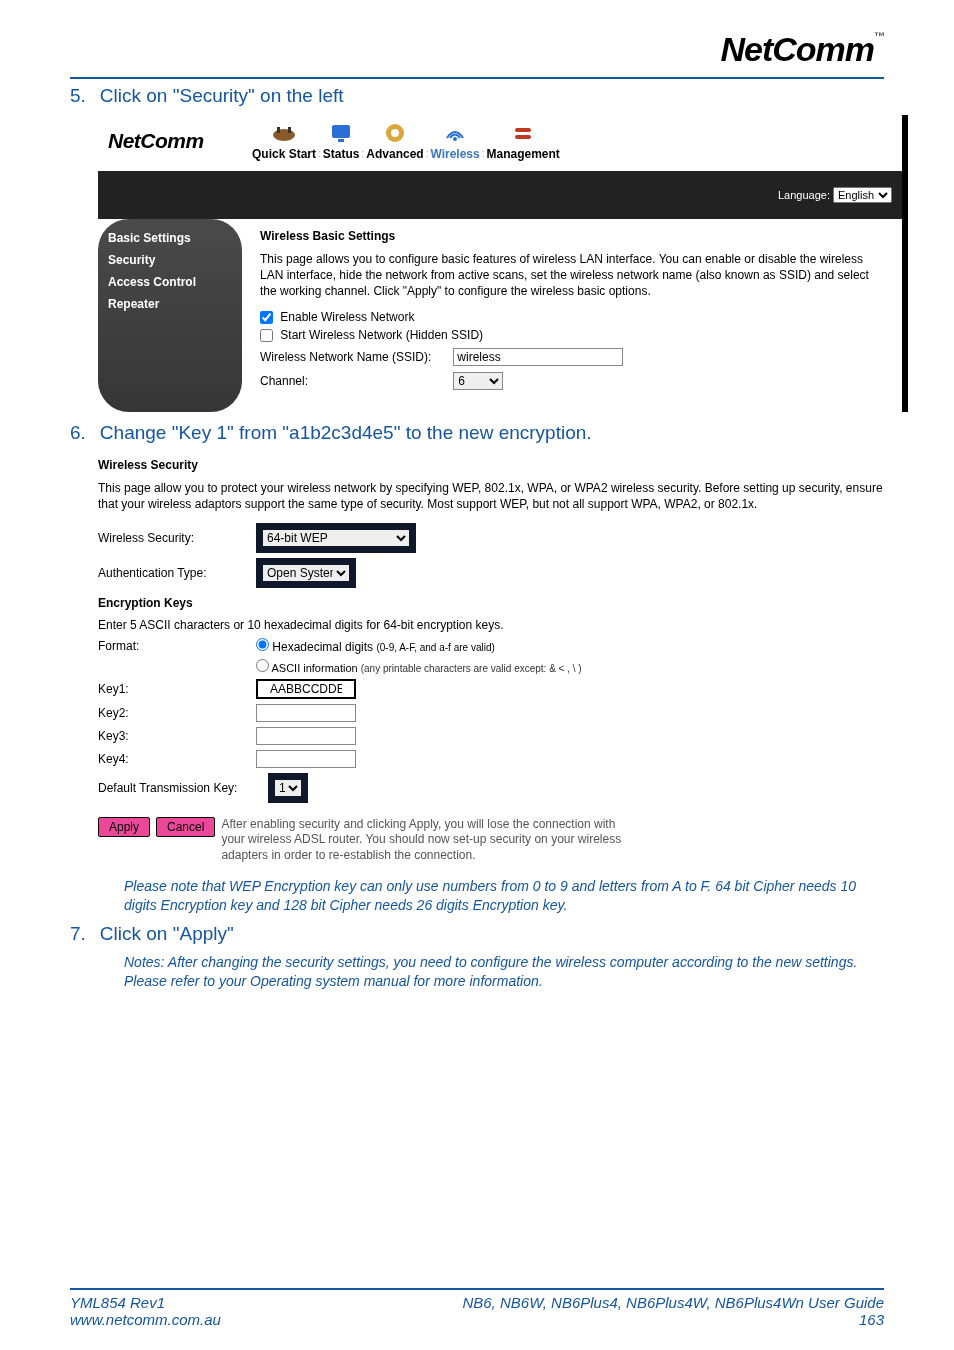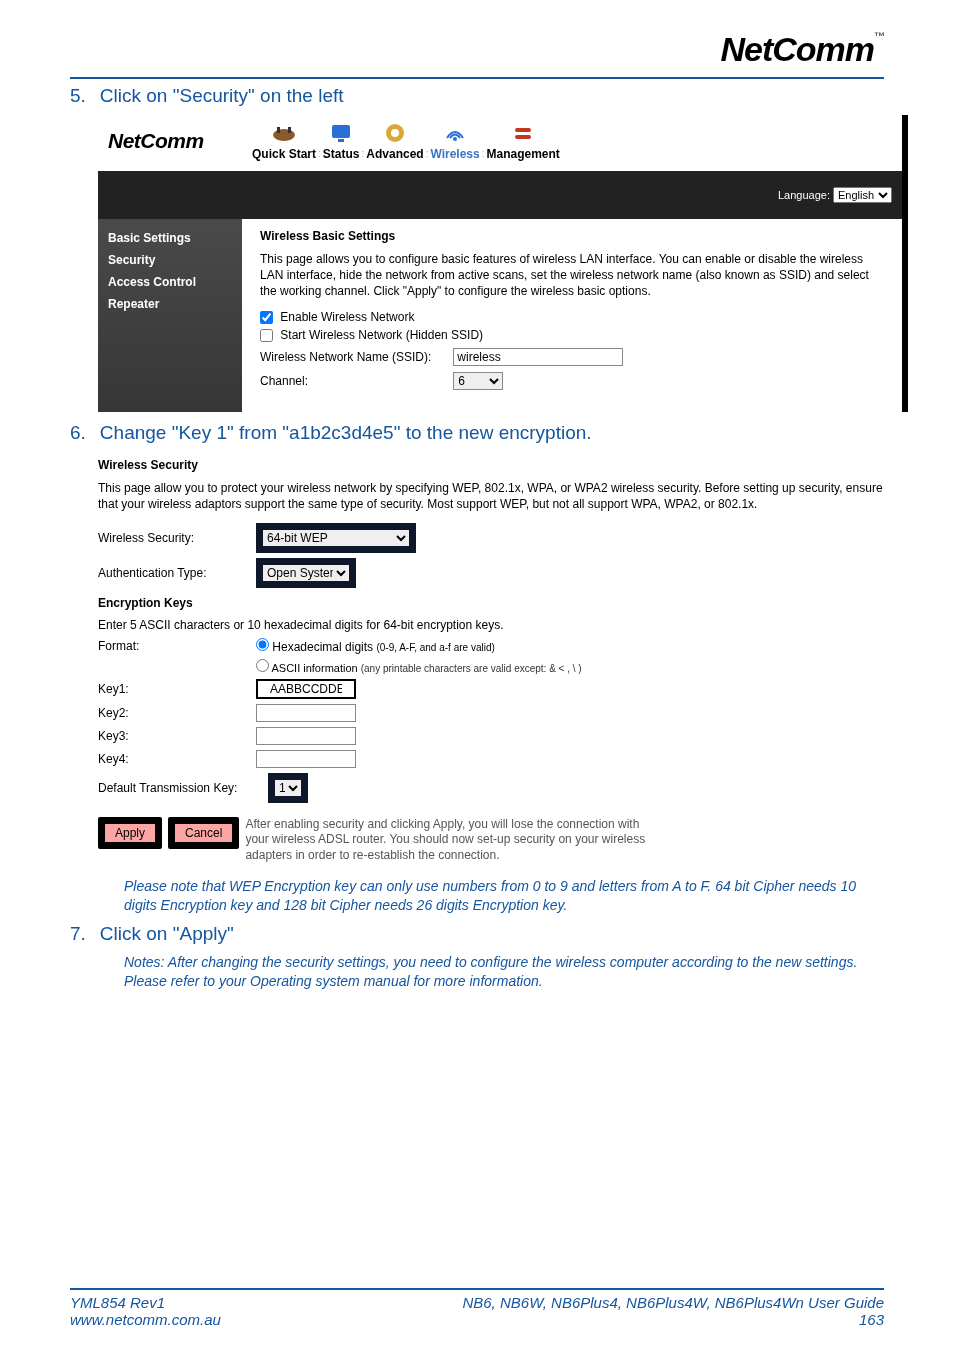--- a/index.html
+++ b/index.html
@@ -17,21 +17,21 @@
   .router-logo { font-family: "Arial Black", sans-serif; font-style: italic; font-weight: 900; font-size: 21px; letter-spacing: -0.5px; color: #000; width: 120px; }
   .nav-tabs { display: flex; gap: 2px; margin-left: 24px; }
   .nav-tab { text-align: center; font-size: 12px; }
   .nav-tab .icon { height: 24px; display: flex; align-items: center; justify-content: center; margin-bottom: 2px; }
   .nav-tab .lbl { font-weight: bold; color: #000; }
   .nav-tab.active .lbl { color: #3a75c4; }
   .nav-sep { color: #aaa; align-self: flex-end; padding-bottom: 2px; font-size: 10px; }
   .lang-bar { background: #222; color: #fff; text-align: right; font-size: 11px; padding: 16px 10px; }
   .lang-bar select { font-size: 11px; }
   .router-body { display: flex; }
-  .sidebar { width: 144px; background: linear-gradient(#4a4a4a,#363636); color: #fff; padding: 8px 0; }
+  .sidebar { width: 144px; background: linear-gradient(#4a4a4a,#363636); color: #fff; padding: 8px 0; border-radius: 31px; }
   .sidebar-item { padding: 4px 10px; font-size: 12px; font-weight: bold; }
   .content { flex: 1; padding: 10px 18px 16px 18px; font-size: 12px; color: #000; }
   .content h4 { font-size: 12px; font-weight: bold; margin-bottom: 8px; }
   .content p { margin-bottom: 10px; line-height: 1.35; }
   .cb-row { margin: 4px 0; }
   .cb-row input { vertical-align: middle; margin-right: 4px; }
   .form-row { margin: 6px 0; }
   .form-row label { display: inline-block; width: 190px; }
   .form-row input[type=text] { width: 170px; font-size: 12px; padding: 1px 3px; border: 1px solid #888; }
   .form-row select { font-size: 12px; border: 1px solid #888; }
@@ -40,21 +40,21 @@
   .sec-block h4 { font-size: 12px; font-weight: bold; margin: 8px 0; }
   .sec-block p { margin-bottom: 10px; line-height: 1.35; }
   .sec-row { margin: 5px 0; display: flex; align-items: center; }
   .sec-row .lbl { width: 158px; }
   .sec-row select { font-size: 12px; border: 7px solid #0f172a; width: 160px; }
   .sec-row select.small { width: 100px; }
   .sec-row input[type=text] { width: 100px; font-size: 12px; padding: 1px 12px; border: 1px solid #888; }
   .radio-opt { margin: 4px 0 4px 158px; font-size: 11px; }
   .radio-opt .note { font-size: 10px; color: #333; }
   .btn-row { margin: 14px 0 6px 0; display: flex; gap: 6px; align-items: flex-start; }
-  .btn { border: 7px solid #000000; background: #fca5a5; font-size: 12px; padding: 2px 10px; border-radius: 2px; cursor: pointer; }
+  .btn { border: 1px solid #000000; background: #ec4899; font-size: 12px; padding: 2px 10px; border-radius: 2px; cursor: pointer; }
   .btn-note { font-size: 12px; color: #555; line-height: 1.3; max-width: 420px; }
 
   .note-blue { color: #1556a0; font-style: italic; font-size: 14px; margin: 14px 0 6px 54px; line-height: 1.35; }
   .footer { position: absolute; bottom: 22px; left: 70px; right: 70px; border-top: 2px solid #1556a0; padding-top: 4px; display: flex; justify-content: space-between; font-style: italic; color: #1556a0; font-size: 15px; }
   .footer .right { text-align: right; }
   .footer .right .pg { font-style: italic; }
 
   svg { display: block; }
 </style>
 </head>

